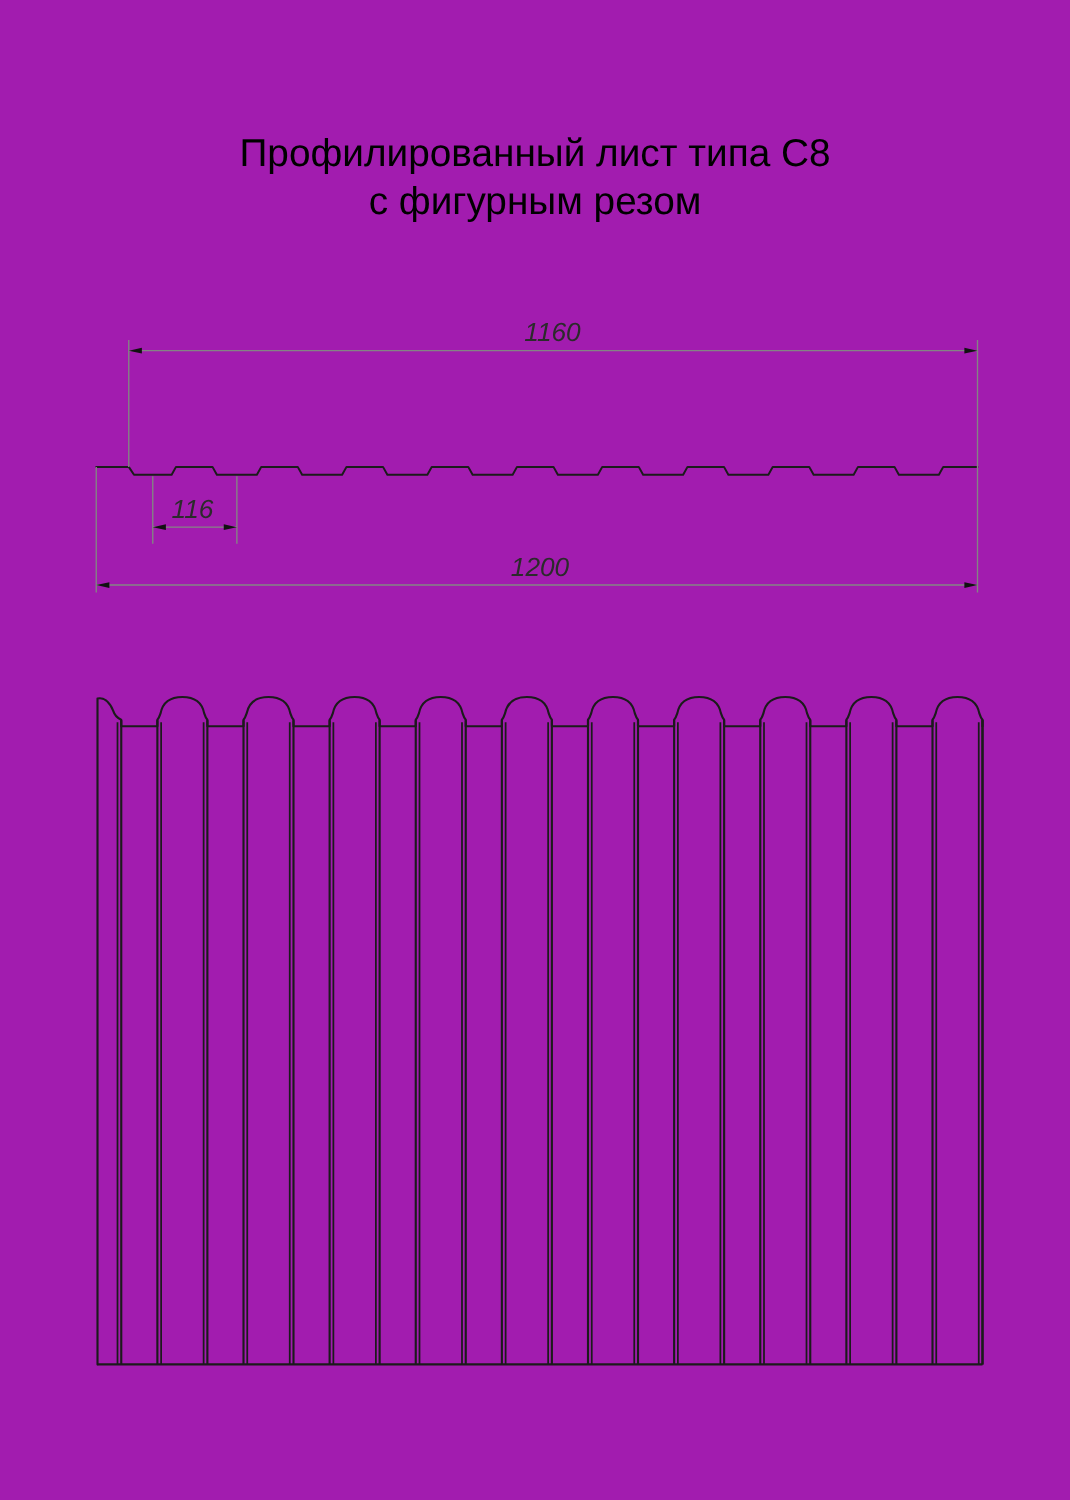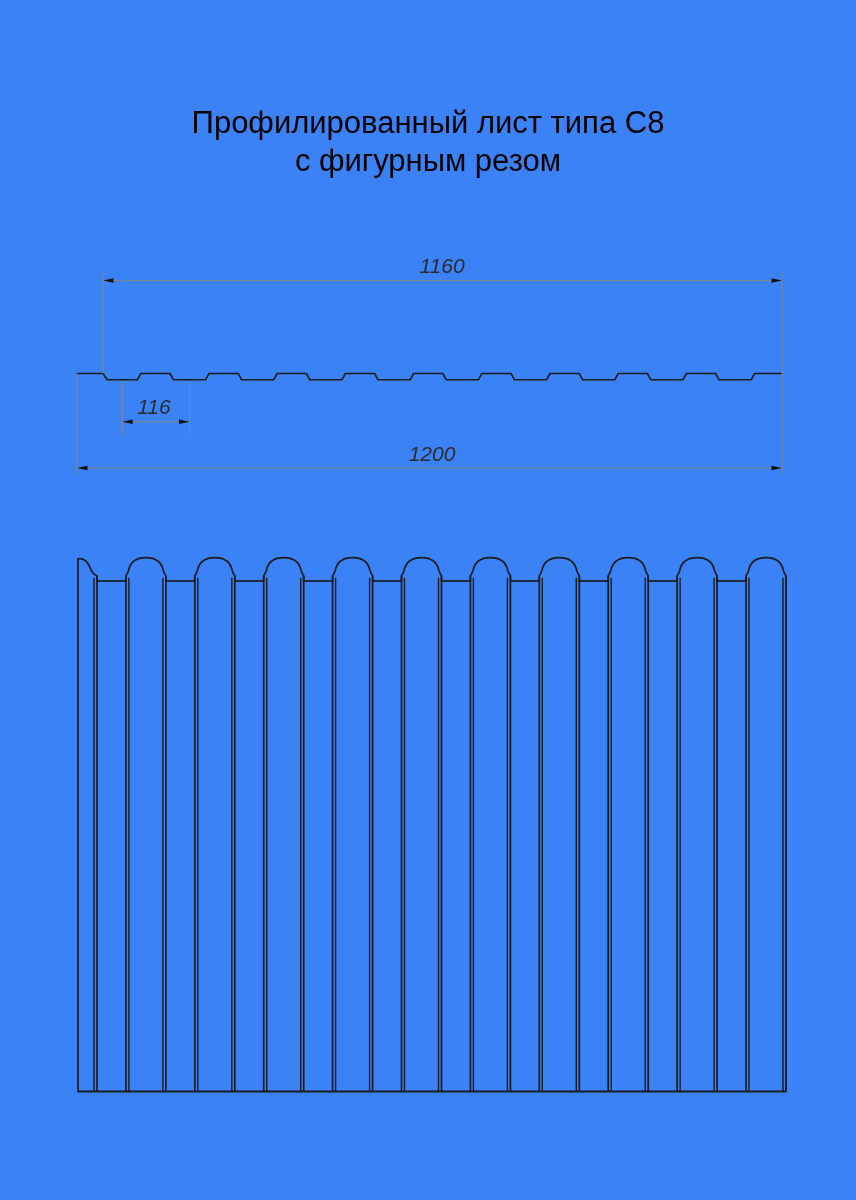--- a/index.html
+++ b/index.html
@@ -1,19 +1,19 @@
 <!DOCTYPE html>
 <html><head>
 <meta charset="utf-8">
 <style>
   html,body{margin:0;padding:0;background:#ffffff;}
   .page{
     position:relative;
     width:856px;height:1200px;
-    background:#3b82f6;
+    background:#a21caf;
     overflow:hidden;
     font-family:"Liberation Sans", sans-serif;
   }
   svg{display:block;}
   .title-text{
     font-family:"Liberation Sans", sans-serif;
     font-size:31px;
     fill:#000000;
   }
   .dim-label{

